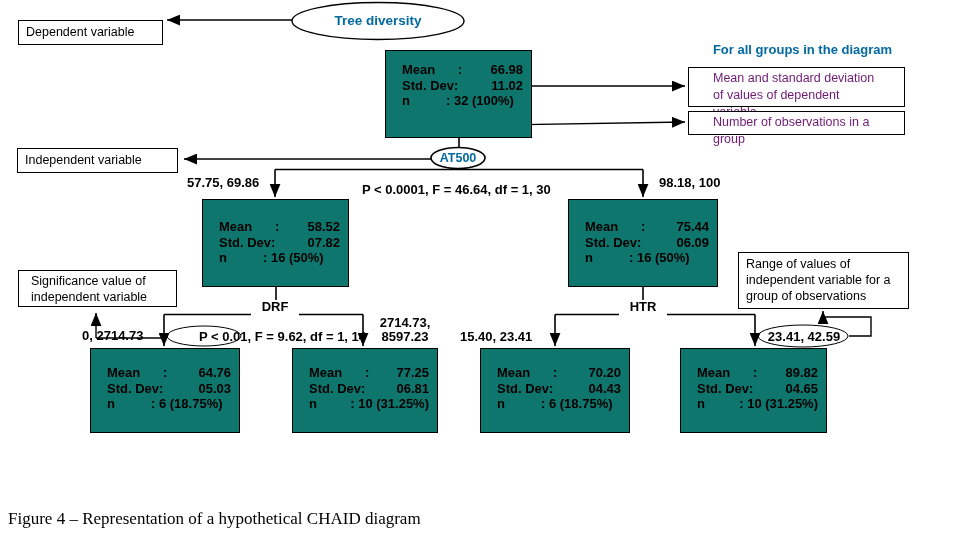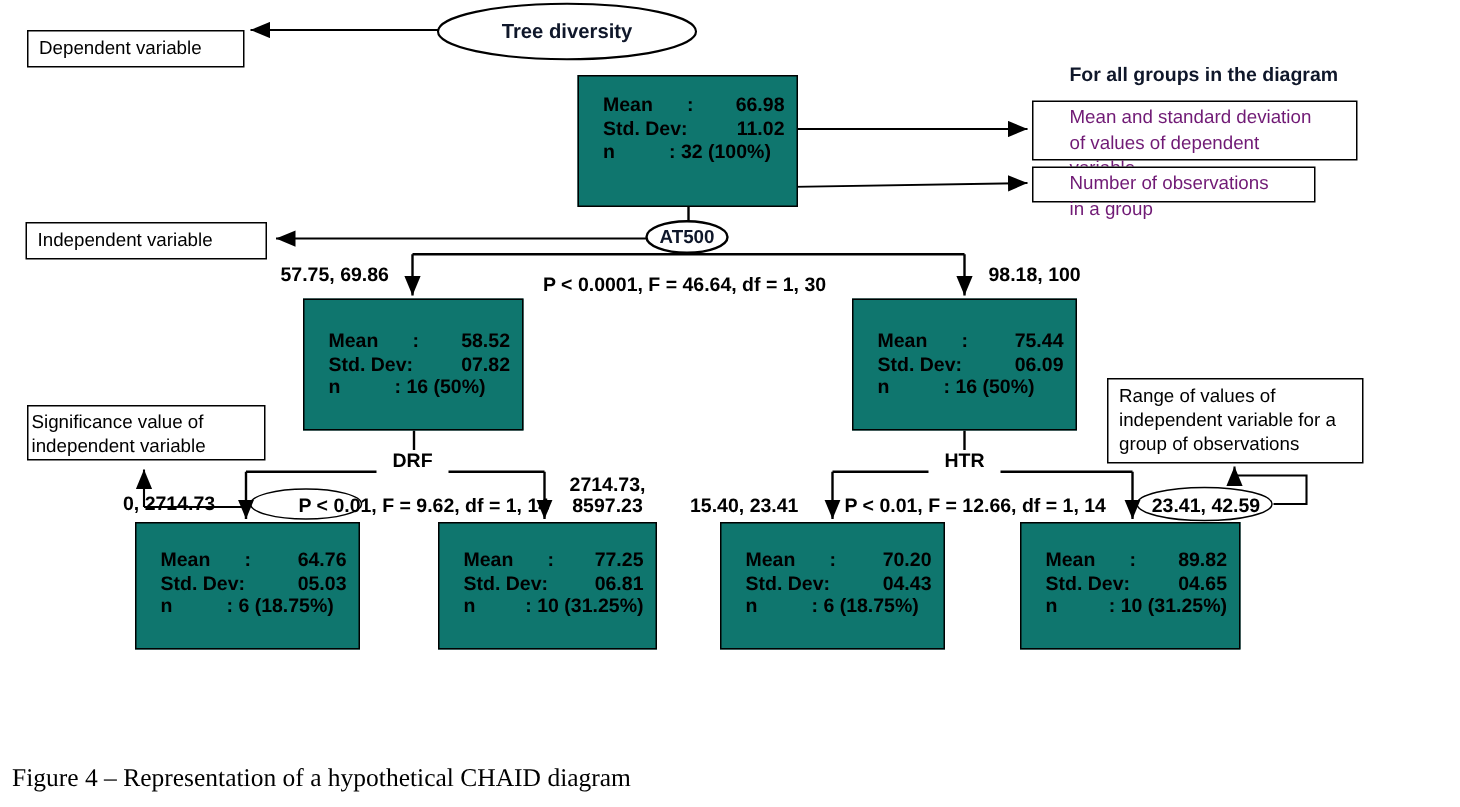--- a/index.html
+++ b/index.html
@@ -12,21 +12,21 @@
   .node{border:1.8px solid #000;background:#0f766e;box-sizing:border-box;
         padding:0 8px 0 16px;display:flex;flex-direction:column;}
   .row{display:flex;font-weight:bold;font-size:13px;line-height:15.5px;color:#000;white-space:pre;}
   .c1{width:56px;}
   .c2{width:16px;}
   .c3{flex:1;text-align:right;}
   .c1w{width:72px;}
   .c1n{width:44px;}
   .blabel{position:absolute;z-index:2;font-weight:bold;font-size:13px;line-height:14px;
           color:#000;white-space:nowrap;}
-  .ehead{position:absolute;z-index:2;font-weight:bold;text-align:center;color:#0f172a;white-space:nowrap;}
+  .ehead{position:absolute;z-index:2;font-weight:bold;text-align:center;color:#0369a1;white-space:nowrap;}
   .splitname{background:#fff;text-align:center;}
   .caption{font-family:"Liberation Serif",serif;font-size:17px;color:#000;white-space:nowrap;}
   .annot{border:1.3px solid #000;background:#fff;font-size:12.5px;line-height:17px;
          color:#701a75;padding:2px 24px;box-sizing:border-box;}
 </style>
 </head>
 <body>
 
 <div id="stage">
 
@@ -78,21 +78,21 @@
     <span>Dependent variable</span>
   </div>
 
   <div class="ehead" style="left:295px;top:13px;width:166px;font-size:13.5px;">Tree diversity</div>
 
   <div class="ehead" style="left:700px;top:42px;width:205px;font-size:13px;">For all groups in the diagram</div>
 
   <div class="abs annot" style="left:688px;top:67px;width:217px;height:40px;">
     <span>Mean and standard deviation of values of dependent variable</span>
   </div>
-  <div class="abs annot" style="left:688px;top:111px;width:189px;height:24px;">
+  <div class="abs annot" style="left:688px;top:111px;width:217px;height:24px;">
     <span>Number of observations in a group</span>
   </div>
 
   <div class="abs node" style="left:385px;top:50px;width:147px;height:88px;padding-top:11px;">
     <div class="row">
       <span class="c1">Mean</span><span class="c2">:</span><span class="c3">66.98</span>
     </div>
     <div class="row">
       <span class="c1w">Std. Dev:</span><span class="c3">11.02</span>
     </div>
@@ -128,39 +128,38 @@
       <span class="c1">Mean</span><span class="c2">:</span><span class="c3">75.44</span>
     </div>
     <div class="row">
       <span class="c1w">Std. Dev:</span><span class="c3">06.09</span>
     </div>
     <div class="row">
       <span class="c1n">n</span><span>: 16 (50%)</span>
     </div>
   </div>
 
-  <div class="abs lblbox" style="left:18px;top:270px;width:159px;height:37px;padding:2px 2px;">
+  <div class="abs lblbox" style="left:18px;top:270px;width:159px;height:37px;padding:2px 12px;">
     <span>Significance value of independent variable</span>
   </div>
   <div class="abs lblbox" style="left:738px;top:252px;width:171px;height:57px;padding:3px 7px;">
     <span>Range of values of independent variable for a group of observations</span>
   </div>
 
   <div class="blabel splitname" style="left:251px;top:300px;width:48px;height:16px;">DRF</div>
   <div class="blabel splitname" style="left:619px;top:300px;width:48px;height:16px;text-align:center;">HTR</div>
 
   <div class="blabel" style="left:82px;top:329px;">0, 2714.73</div>
   <div class="blabel" style="left:176px;top:330px;padding-left:23px;">P &lt; 0.01, F = 9.62, df = 1, 14</div>
   <div class="blabel" style="left:374px;top:316px;width:62px;text-align:center;">
     <div>2714.73,</div>
     <div>8597.23</div>
   </div>
 
   <div class="blabel" style="left:460px;top:330px;">15.40, 23.41</div>
-  <div class="blabel" style="left:563px;top:330px;">P &lt; 0.01, F = 12.66, df = 1, 14</div>
   <div class="blabel" style="left:762px;top:330px;width:84px;text-align:center;">23.41, 42.59</div>
 
   <div class="abs node" style="left:90px;top:348px;width:150px;height:85px;padding-top:16px;">
     <div class="row">
       <span class="c1">Mean</span><span class="c2">:</span><span class="c3">64.76</span>
     </div>
     <div class="row">
       <span class="c1w">Std. Dev:</span><span class="c3">05.03</span>
     </div>
     <div class="row">

